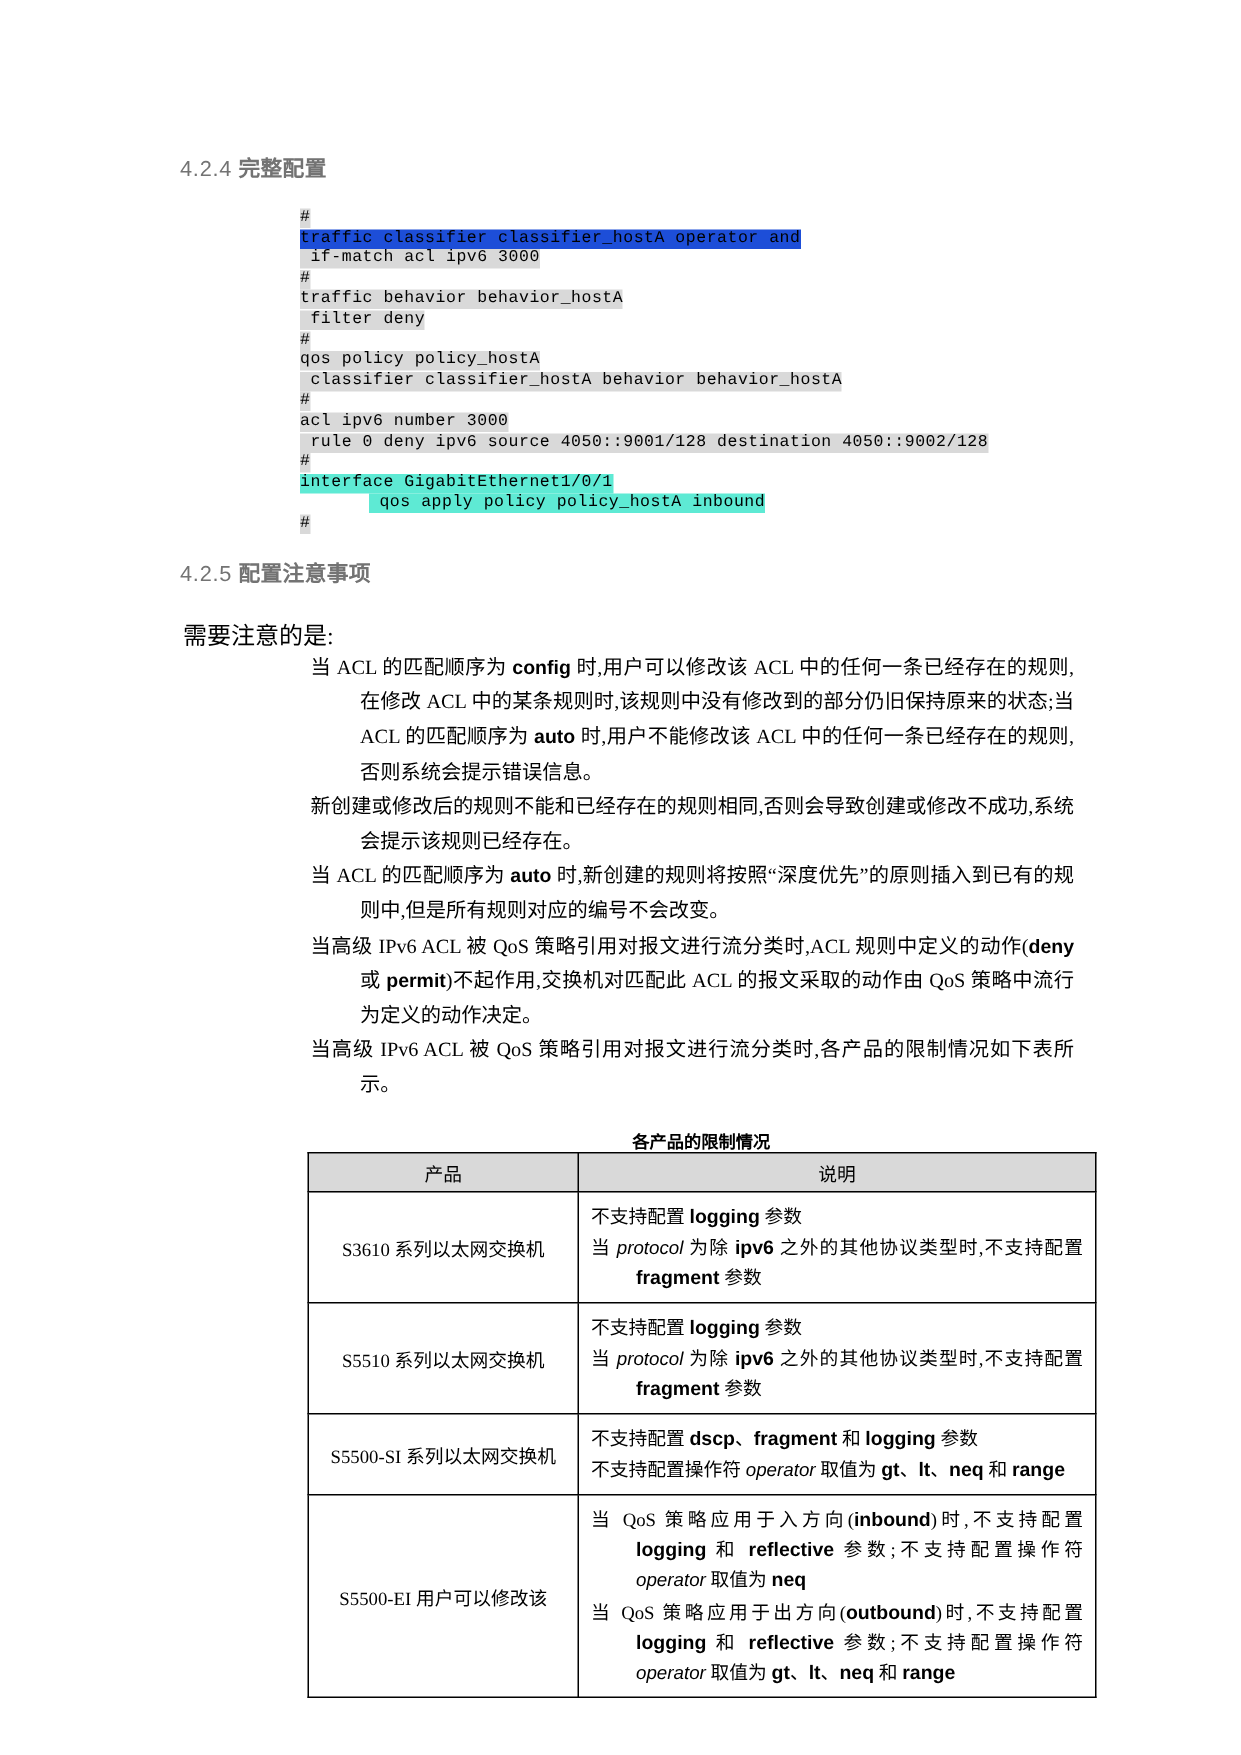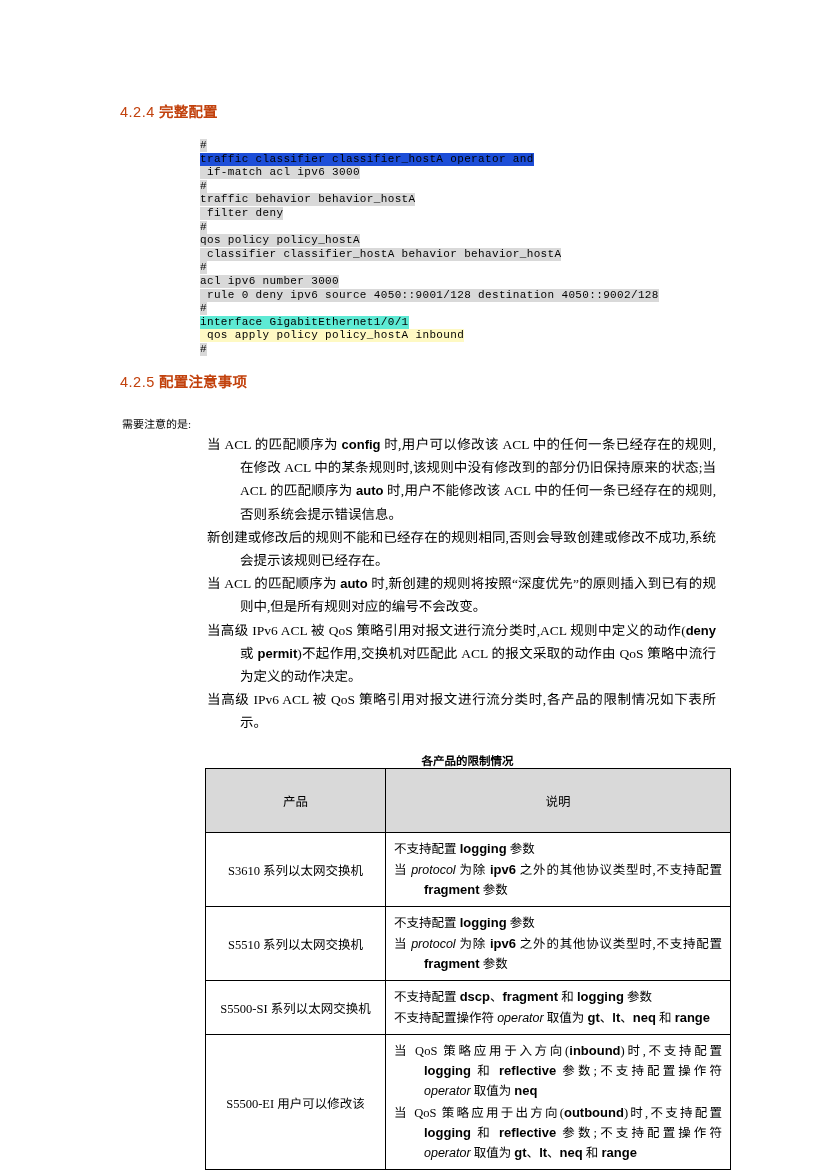--- a/index.html
+++ b/index.html
@@ -25,21 +25,21 @@
 
   
   .heading {
     position: absolute;
     left: 120px;
     font-family: "Liberation Sans", "DejaVu Sans", sans-serif;
     font-size: 14.5px;
     font-weight: 700;
     letter-spacing: 0.2px;
     white-space: nowrap;
-    color: #c2410c;
+    color: #737373;
   }
   .heading .hnum {
     font-weight: 400;
     letter-spacing: 0.5px;
   }
   #heading-424 { top: 100px; }
   #heading-425 { top: 370px; }
 
   
   .code-block {
@@ -61,21 +61,21 @@
     background: #d9d9d9;
     padding: 0 0 1px 0;
     white-space: pre;
   }
 
   
   .body-intro {
     position: absolute;
     left: 122px;
     top: 415px;
-    font-size: 11px;
+    font-size: 16px;
     line-height: 19px;
     white-space: nowrap;
   }
   .note-list {
     position: absolute;
     left: 207px;
     top: 433px;
     width: 509px;
     font-size: 13.5px;
     line-height: 23.2px;
@@ -118,21 +118,21 @@
   table.limits td {
     border: 1.4px solid #000000;
     vertical-align: middle;
     padding: 6px 8px;
   }
   table.limits thead th {
     background: #d9d9d9;
     text-align: center;
     font-weight: 400;
     font-size: 12.5px;
-    padding: 22px 8px;
+    padding: 3px 8px;
   }
   table.limits col.c1 { width: 180px; }
   table.limits col.c2 { width: 345px; }
   td.product {
     text-align: center;
     font-size: 12.5px;
   }
   td.desc { font-size: 12.5px; line-height: 19px; }
   td.desc p {
     margin: 0;
@@ -171,21 +171,21 @@
       <span class="code-line"><span style="background: rgb(217, 217, 217);">traffic behavior behavior_hostA</span></span>
       <span class="code-line"><span style="background: rgb(217, 217, 217);"> filter deny</span></span>
       <span class="code-line"><span style="background: rgb(217, 217, 217);">#</span></span>
       <span class="code-line"><span style="background: rgb(217, 217, 217); text-align: right;">qos policy policy_hostA</span></span>
       <span class="code-line"><span style="background: rgb(217, 217, 217);"> classifier classifier_hostA behavior behavior_hostA</span></span>
       <span class="code-line"><span style="background: rgb(217, 217, 217);">#</span></span>
       <span class="code-line"><span style="background: rgb(217, 217, 217);">acl ipv6 number 3000</span></span>
       <span class="code-line"><span style="background: rgb(217, 217, 217);"> rule 0 deny ipv6 source 4050::9001/128 destination 4050::9002/128</span></span>
       <span class="code-line"><span style="background: rgb(217, 217, 217);">#</span></span>
       <span class="code-line"><span style="background: #5eead4;">interface GigabitEthernet1/0/1</span></span>
-      <span class="code-line"><span style="background: #fef9c3;"> qos apply policy policy_hostA inbound</span></span>
+      <span class="code-line"><span style="background: #5eead4; margin-left: 46px;"> qos apply policy policy_hostA inbound</span></span>
       <span class="code-line"><span style="background: rgb(217, 217, 217);">#</span></span>
     </div>
 
   <div class="heading" id="heading-425">
     <span class="hnum">4.2.5</span>
     <span>配置注意事项</span>
   </div>
 
   <div class="body-intro">需要注意的是:</div>
 

